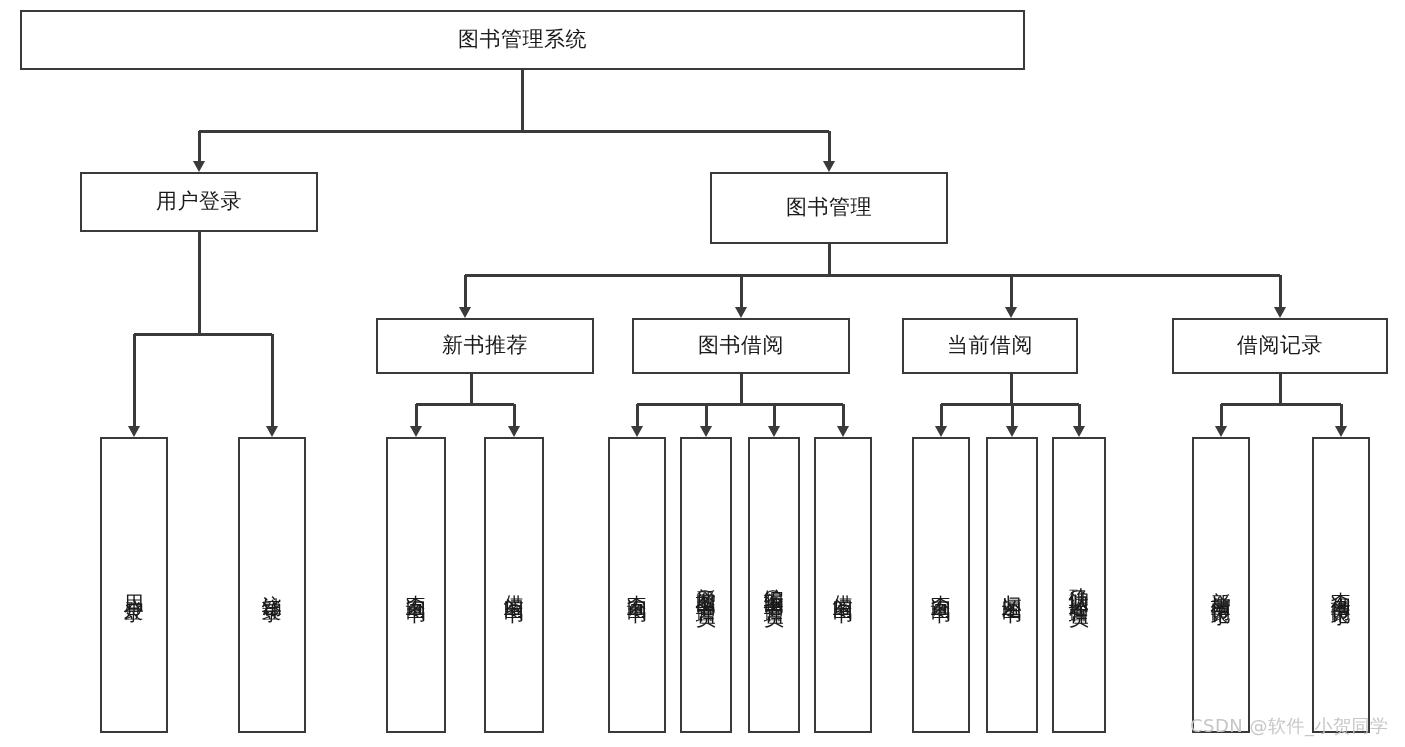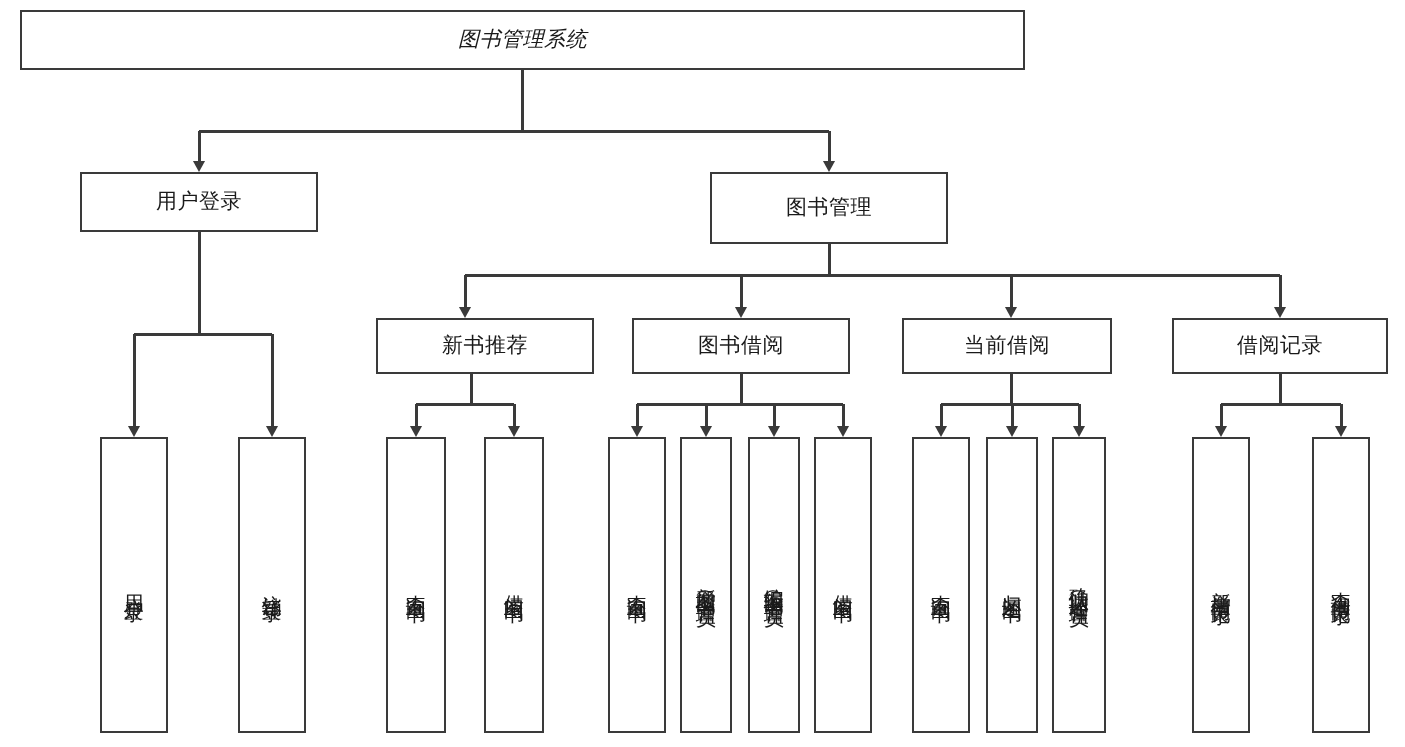--- a/index.html
+++ b/index.html
@@ -123,36 +123,36 @@
         <line x1="1280" y1="374" x2="1280" y2="404" stroke="#3a3a3a" stroke-width="3" shape-rendering="crispEdges"></line>
         <line x1="1221" y1="404" x2="1341" y2="404" stroke="#3a3a3a" stroke-width="3" shape-rendering="crispEdges"></line>
         <line x1="1221" y1="404" x2="1221" y2="426" stroke="#3a3a3a" stroke-width="3" shape-rendering="crispEdges"></line>
         <polygon points="1214.95,426 1227.05,426 1221,437" fill="#3a3a3a"></polygon>
         <line x1="1341" y1="404" x2="1341" y2="426" stroke="#3a3a3a" stroke-width="3" shape-rendering="crispEdges"></line>
         <polygon points="1334.95,426 1347.05,426 1341,437" fill="#3a3a3a"></polygon>
       </g>
   </svg>
 
   <div id="node-layer">
-      <div class="node-box horizontal" style="left: 20px; top: 10px; width: 1005px; height: 60px; font-style: italic;">
+      <div class="node-box horizontal" style="left: 20px; top: 10px; width: 1005px; height: 60px;">
         <span class="node-label">图书管理系统</span>
       </div>
       <div class="node-box horizontal" style="left: 80px; top: 172px; width: 238px; height: 60px;">
         <span class="node-label">用户登录</span>
       </div>
       <div class="node-box horizontal" style="left: 710px; top: 172px; width: 238px; height: 72px;">
         <span class="node-label">图书管理</span>
       </div>
       <div class="node-box horizontal" style="left: 376px; top: 318px; width: 218px; height: 56px;">
         <span class="node-label">新书推荐</span>
       </div>
       <div class="node-box horizontal" style="left: 632px; top: 318px; width: 218px; height: 56px;">
         <span class="node-label">图书借阅</span>
       </div>
-      <div class="node-box horizontal" style="left: 902px; top: 318px; width: 210px; height: 56px;">
+      <div class="node-box horizontal" style="left: 902px; top: 318px; width: 176px; height: 56px;">
         <span class="node-label">当前借阅</span>
       </div>
       <div class="node-box horizontal" style="left: 1172px; top: 318px; width: 216px; height: 56px; font-family: Liberation Serif, serif;">
         <span class="node-label">借阅记录</span>
       </div>
       <div class="node-box vertical" style="left: 100px; top: 437px; width: 68px; height: 296px;">
         <span class="node-label">用户登录</span>
       </div>
       <div class="node-box vertical" style="left: 238px; top: 437px; width: 68px; height: 296px;">
         <span class="node-label">注销登录</span>
@@ -185,14 +185,15 @@
         <span class="node-label">确认归还（管理员）</span>
       </div>
       <div class="node-box vertical" style="left: 1192px; top: 437px; width: 58px; height: 296px;">
         <span class="node-label">新增借阅记录</span>
       </div>
       <div class="node-box vertical" style="left: 1312px; top: 437px; width: 58px; height: 296px;">
         <span class="node-label">查询借阅记录</span>
       </div>
     </div>
 
+  <div class="watermark" style="left: 1190px; top: 714px; color: rgb(198, 198, 198);">CSDN @软件_小贺同学</div>
 
 </div>
 
 </body></html>

